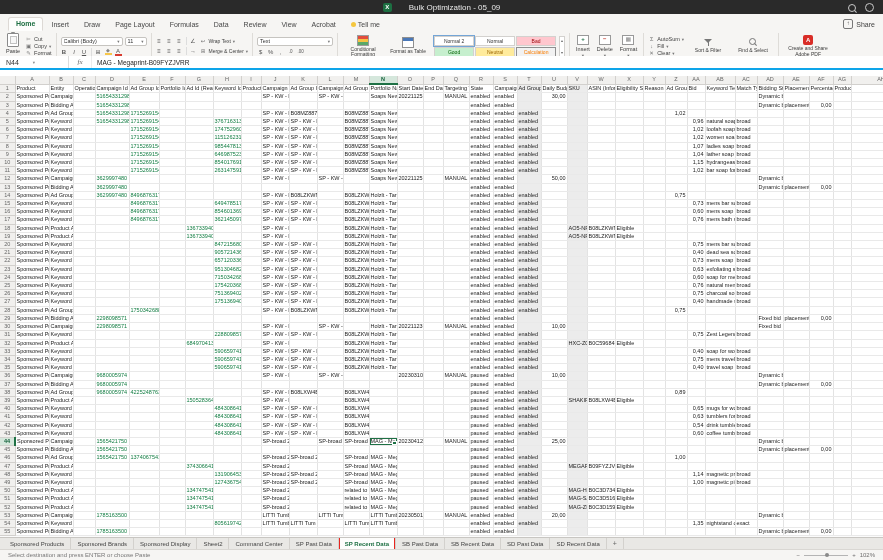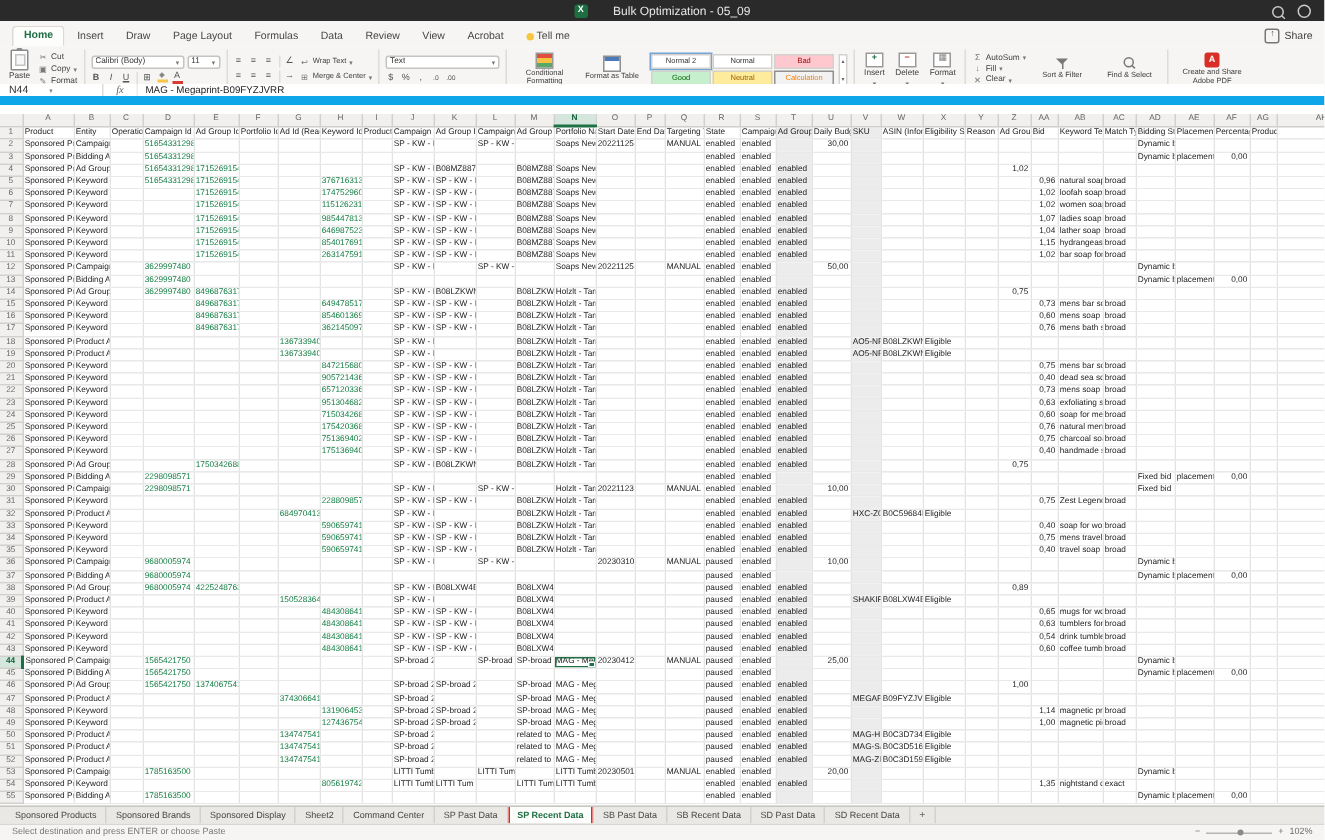--- a/index.html
+++ b/index.html
@@ -74,21 +74,21 @@
   .ic-funnel{width:9px;height:9px;position:relative}
   .ic-funnel::before{content:"";position:absolute;top:1px;left:0;border-left:4px solid transparent;border-right:4px solid transparent;border-top:4px solid #777}
   .ic-funnel::after{content:"";position:absolute;top:4px;left:4px;width:1.5px;height:4px;background:#777}
   .ic-find{width:9px;height:9px;position:relative}
   .ic-find::before{content:"";position:absolute;width:5px;height:5px;border:1px solid #777;border-radius:50%;left:0;top:0}
   .ic-find::after{content:"";position:absolute;width:3px;height:1.2px;background:#777;transform:rotate(45deg);left:5px;top:6px}
   .ic-adobe{width:10px;height:10px;background:#d92d27;color:#fff;font-size:6px;font-weight:bold;
             display:flex;align-items:center;justify-content:center;border-radius:2px}
   .lbl2.wide{width:46px}
   
-  .fbar{position:absolute;top:56px;left:0;width:100%;height:14px;background:#fff;border-bottom:6px solid #0ea5e9;
+  .fbar{position:absolute;top:56px;left:0;width:100%;height:14px;background:#fff;border-bottom:2px solid #0ea5e9;
         display:flex;align-items:stretch;box-sizing:border-box}
   .namebox{width:62px;border-right:1px solid #dcdcdc;display:flex;align-items:center;padding-left:6px;font-size:7px;color:#2f2f2f;gap:14px}
   .nb-dd{font-size:4.5px;color:#888}
   .fxlab{width:22px;display:flex;align-items:center;justify-content:center;font-size:7px;color:#666;
          font-style:italic;font-family:"Liberation Serif",serif;border-right:1px solid #ececec}
   .fvalue{flex:1;display:flex;align-items:center;padding-left:5px;font-size:6.5px;color:#222;white-space:nowrap;overflow:hidden}
   
   .gridwrap{position:absolute;top:76px;left:0;width:883px;height:461px;overflow:hidden;background:#fbfbfb}
   table.sheet{border-collapse:collapse;table-layout:fixed;width:896px}
   .sheet th,.sheet td{height:7.2px;line-height:7.2px;font-size:5.5px;padding:0 1px;white-space:nowrap;

